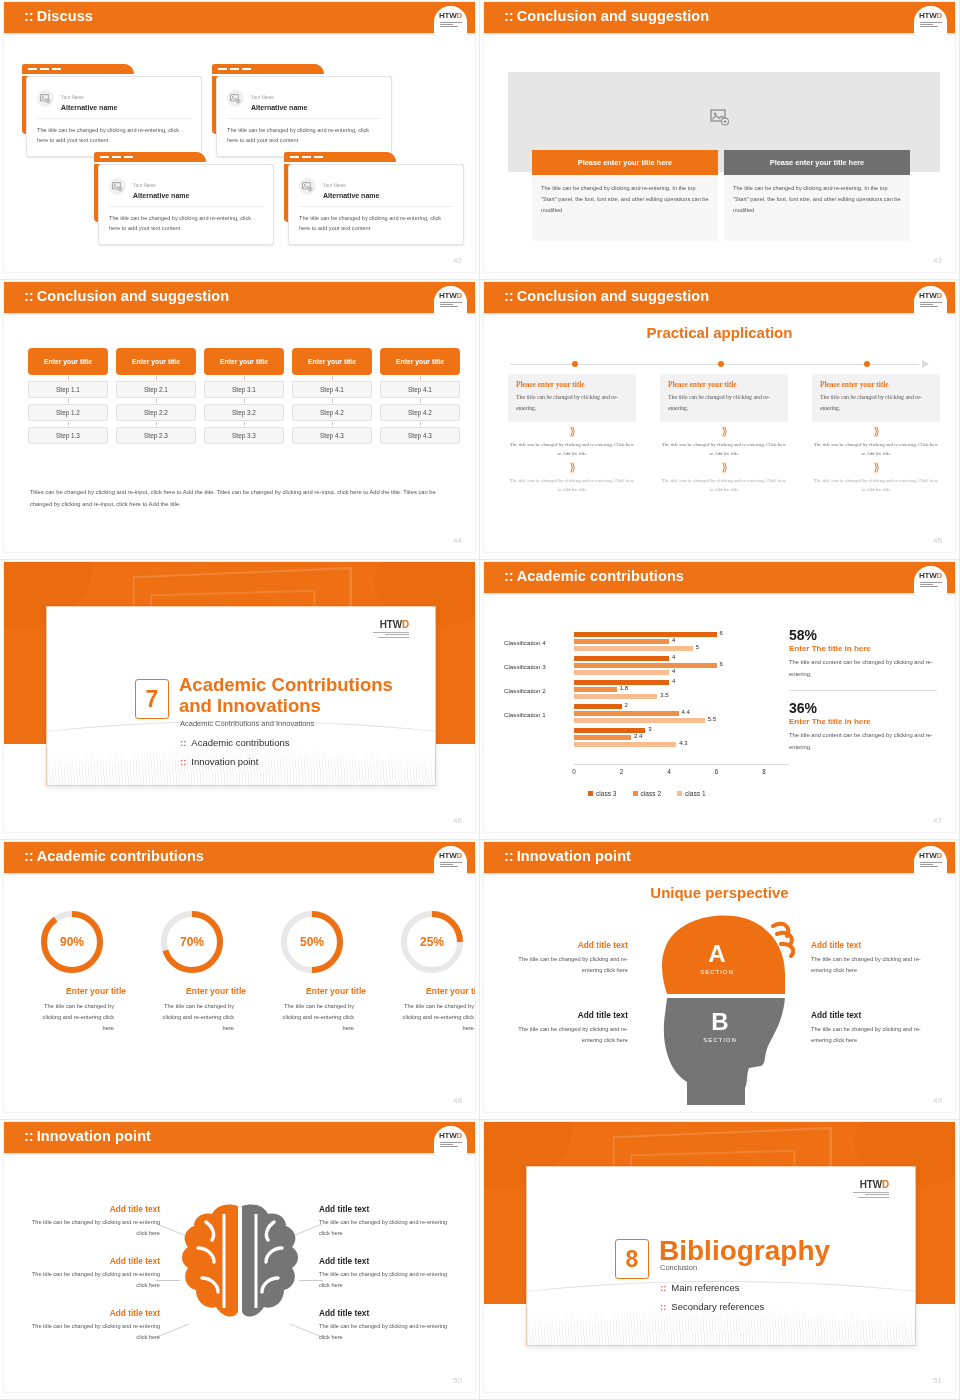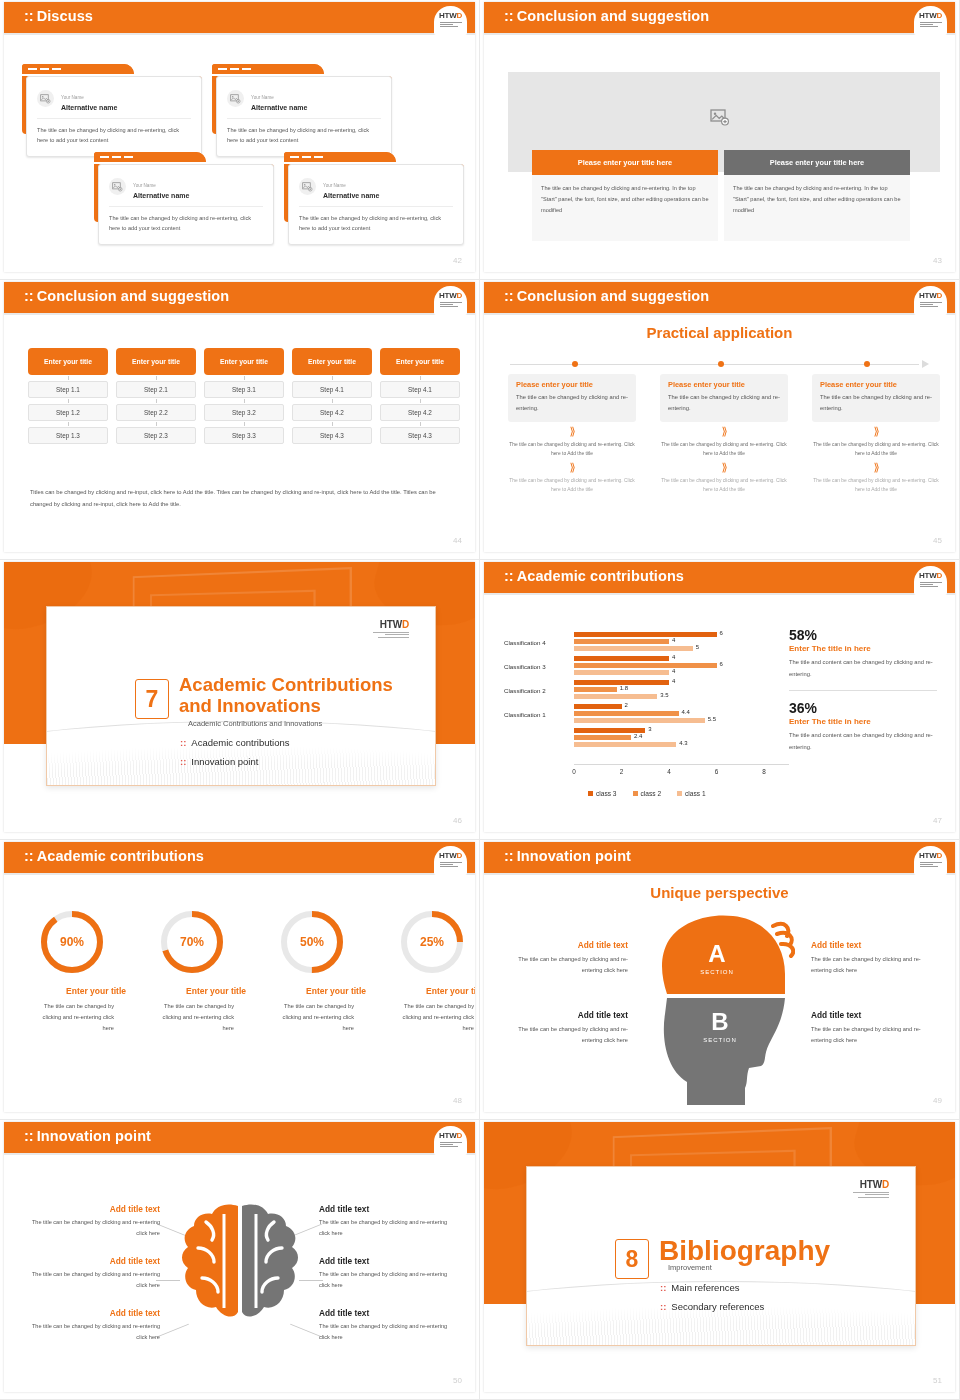--- a/index.html
+++ b/index.html
@@ -151,21 +151,21 @@
   .timeline .arrow{
     position:absolute; right:0; top:0px; width:0;height:0;
     border-top:4px solid transparent; border-bottom:4px solid transparent;
     border-left:7px solid #dcdcdc;
   }
   .timeline .dot{
     position:absolute; top:1px; width:6px;height:6px;border-radius:50%;
     background:#ef7215;
   }
   .pa-cols{ position:absolute; left:24px; top:92px; display:flex; gap:24px;}
-  .pa-col{ width:128px; }
+  .pa-col{ width:128px;font-family:Liberation Serif, serif; }
   .pa-head{
     background:#f2f2f2; border-radius:3px; padding:6px 8px 8px 8px;
   }
   .pa-head h4{ color:#ef7215; font-size:7.4px; font-weight:bold; margin-bottom:3px;}
   .pa-head p{ font-size:5.8px; color:#555; line-height:1.9;}
   .chev{ text-align:center; margin:6px 0 4px 0; color:#ef7215; font-size:9px; line-height:.7; letter-spacing:-1px;}
   .chev span{ display:block; font-size:11px; }
   .pa-sub{ font-size:4.9px; color:#6f6f6f; text-align:center; line-height:1.9;}
   .pa-sub.faint{ color:#aaaaaa; }
 
@@ -230,21 +230,21 @@
     width:34px; height:40px; border:1.6px solid #ef7215; border-radius:3px;
     display:flex; align-items:center; justify-content:center;
     color:#ef7215; font-size:23px; font-weight:bold;
   }
   .sec-title{
     position:absolute; left:132px; top:68px; right:28px;
     color:#ef7215; font-size:18.5px; font-weight:bold; line-height:1.12;
   }
   .sec-title.small{ font-size:28px; }
   .sec-sub{
-    position:absolute; left:141px; color:#5b5b5b; font-size:7.5px;
+    position:absolute; left:133px; color:#5b5b5b; font-size:7.5px;
   }
   .sec-bul{ position:absolute; left:133px; font-size:9.5px; color:#2c2c2c; }
   .sec-bul .bb{ color:#e2574c; font-weight:bold; margin-right:5px;}
 
   
   .chart-area{ position:absolute; left:20px; top:68px; width:285px; height:150px;}
   .catrow{ position:relative; height:24px; display:flex; align-items:center;}
   .catlabel{
     position:absolute; left:0; width:66px; text-align:left;
     font-size:6.2px; color:#333;
@@ -1012,21 +1012,21 @@
         <div class="sec-logo">
           <div class="lt"><span>HTW</span><i>D</i></div>
           <div class="ls">
               <span></span>
               <span></span>
               <span></span>
             </div>
         </div>
         <div class="sec-num">8</div>
         <div class="sec-title small">Bibliography</div>
-        <div class="sec-sub" style="top:96px;">Improvement</div>
+        <div class="sec-sub" style="top:96px;">Conclusion</div>
         <div class="sec-bul" style="top:115px;"><span class="bb">::</span><span>Main references</span></div>
         <div class="sec-bul" style="top:134px;"><span class="bb">::</span><span>Secondary references</span></div>
       </div>
       <div class="pgnum">51</div>
     </div>
   </div>
 
 </div>
 
 </body></html>

